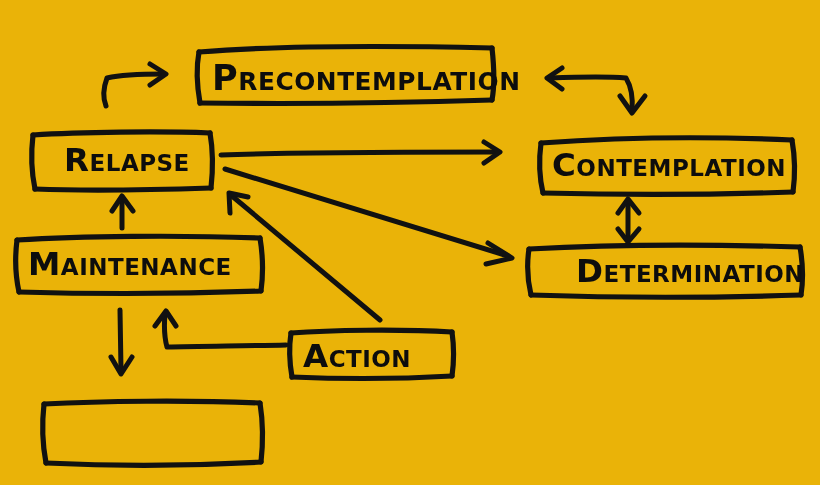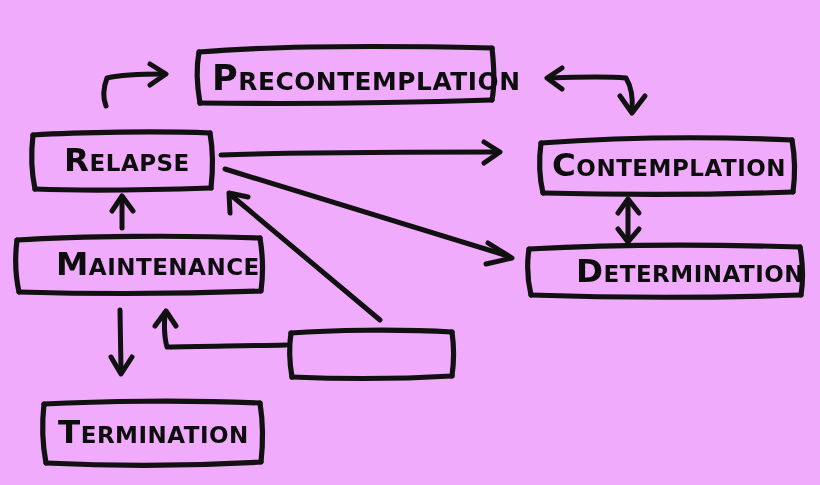--- a/index.html
+++ b/index.html
@@ -5,21 +5,21 @@
 <style>
   html, body {
     margin: 0;
     padding: 0;
     background: #ffffff;
   }
   #canvas {
     position: relative;
     width: 820px;
     height: 485px;
-    background: #f0abfc;
+    background: #eab308;
     overflow: hidden;
     font-family: "DejaVu Sans", sans-serif;
   }
   #sketch {
     position: absolute;
     left: 0;
     top: 0;
     width: 820px;
     height: 485px;
   }
@@ -160,26 +160,26 @@
       <path class="ink arrhd" d="M111,357 L121,374 L132,357"></path>
     </g>
   </svg>
 
   <div class="node-label" style="left:212px; top:60px;  font-size:27px;"><span class="lead">P</span><span class="rest">recontemplation</span></div>
 
   <div class="node-label" style="left:552px; top:149px; font-size:25px;"><span class="lead">C</span><span class="rest">ontemplation</span></div>
 
   <div class="node-label" style="left:64px;  top:144px; font-size:25px;"><span class="lead">R</span><span class="rest">elapse</span></div>
 
-  <div class="node-label" style="left:28px;  top:248px; font-size:25px;margin-left:28px;"><span class="lead">M</span><span class="rest">aintenance</span></div>
+  <div class="node-label" style="left:28px;  top:248px; font-size:25px;"><span class="lead">M</span><span class="rest">aintenance</span></div>
 
   <div class="node-label" style="left:576px; top:255px; font-size:25px;"><span class="lead">D</span><span class="rest">etermination</span></div>
 
+  <div class="node-label" style="left:303px; top:340px; font-size:25px;"><span class="lead">A</span><span class="rest">ction</span></div>
 
-  <div class="node-label" style="left:58px;  top:416px; font-size:25px;"><span class="lead">T</span><span class="rest">ermination</span></div>
 
   <div class="node-hit" style="left:196px; top:46px;  width:300px; height:57px;"></div>
   <div class="node-hit" style="left:30px;  top:131px; width:182px; height:58px;"></div>
   <div class="node-hit" style="left:538px; top:136px; width:258px; height:58px;"></div>
   <div class="node-hit" style="left:14px;  top:236px; width:250px; height:57px;"></div>
   <div class="node-hit" style="left:526px; top:244px; width:277px; height:54px;"></div>
   <div class="node-hit" style="left:288px; top:329px; width:166px; height:50px;"></div>
   <div class="node-hit" style="left:41px;  top:400px; width:222px; height:66px;"></div>
 
 </div>

